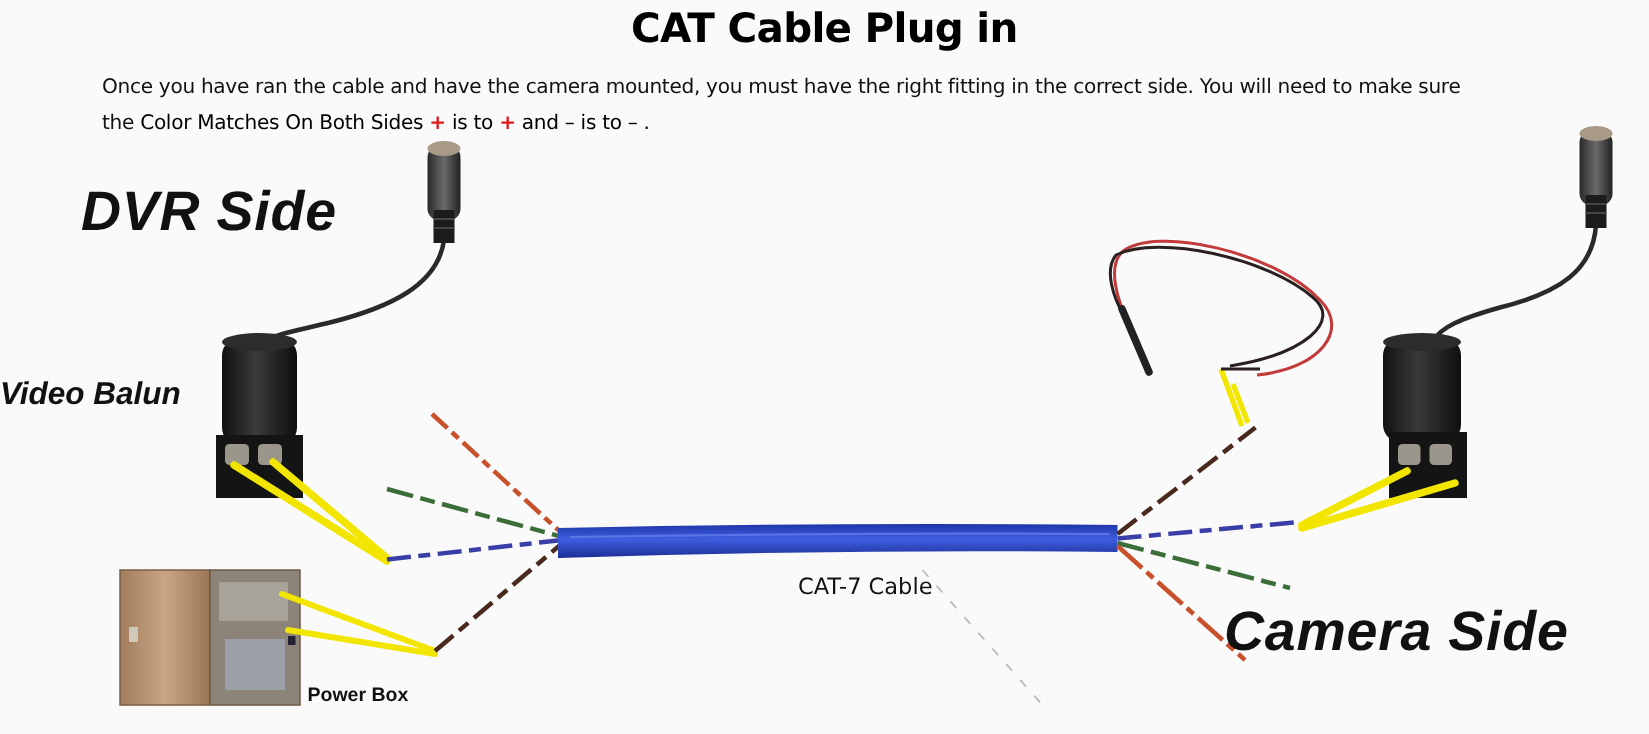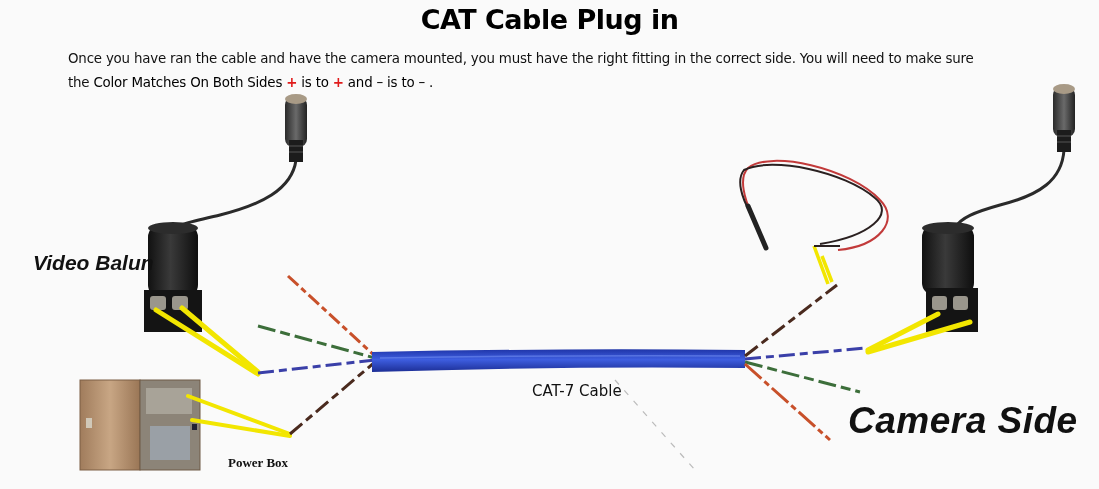--- a/index.html
+++ b/index.html
@@ -29,26 +29,26 @@
     }
     .intro b { font-weight: normal; color: #000; }
     .intro .plus { color: #e01b1b; font-weight: bold; }
     .lbl {
       position: absolute;
       font-family: "Liberation Sans", sans-serif;
       font-weight: bold; font-style: italic; color: #111;
       white-space: nowrap;
     }
     .dvr-side { left: 54px; top: 120px; font-size: 37px; letter-spacing: 0.5px; }
-    .camera-side { left: 848px; top: 400px; font-size: 37px; letter-spacing: 0.5px; }
-    .balun-left { left: 0px; top: 251px; font-size: 21px; padding-left: 33px; }
+    .camera-side { left: 816px; top: 400px; font-size: 37px; letter-spacing: 0.5px; }
+    .balun-left { left: 0px; top: 251px; font-size: 21px; }
     .balun-right { left: 993px; top: 233px; font-size: 21px; line-height: 30px; }
     .power-box {
-      position: absolute; left: 228px; top: 455px;
-      font-family: Liberation Serif, serif;
+      position: absolute; left: 205px; top: 455px;
+      font-family: Liberation Sans, sans-serif;
       font-weight: bold; font-size: 13px; color: #111;
     }
     .cable-label {
       position: absolute; left: 486px; top: 382px;
       font-family: "DejaVu Sans", sans-serif;
       font-size: 15px; color: #111; margin-left: 46px;
     }
   </style>
 </head>
 <body>
@@ -165,17 +165,18 @@
     </g>
   </svg>
 
   <div class="title">CAT Cable Plug in</div>
 
   <div class="intro">
     <div>Once you have ran the cable and have the camera mounted, you must have the right fitting in the correct side. You will need to make sure</div>
     <div><span>the </span><b>Color Matches On Both Sides </b><span class="plus">+</span><b> is to </b><span class="plus">+</span><b> and – is to –  .</b></div>
   </div>
 
+  <div class="lbl dvr-side">DVR Side</div>
   <div class="lbl balun-left">Video Balun</div>
   <div class="lbl camera-side">Camera Side</div>
   <div class="power-box">Power Box</div>
   <div class="cable-label">CAT-7 Cable</div>
 </div>
 
 </body></html>

